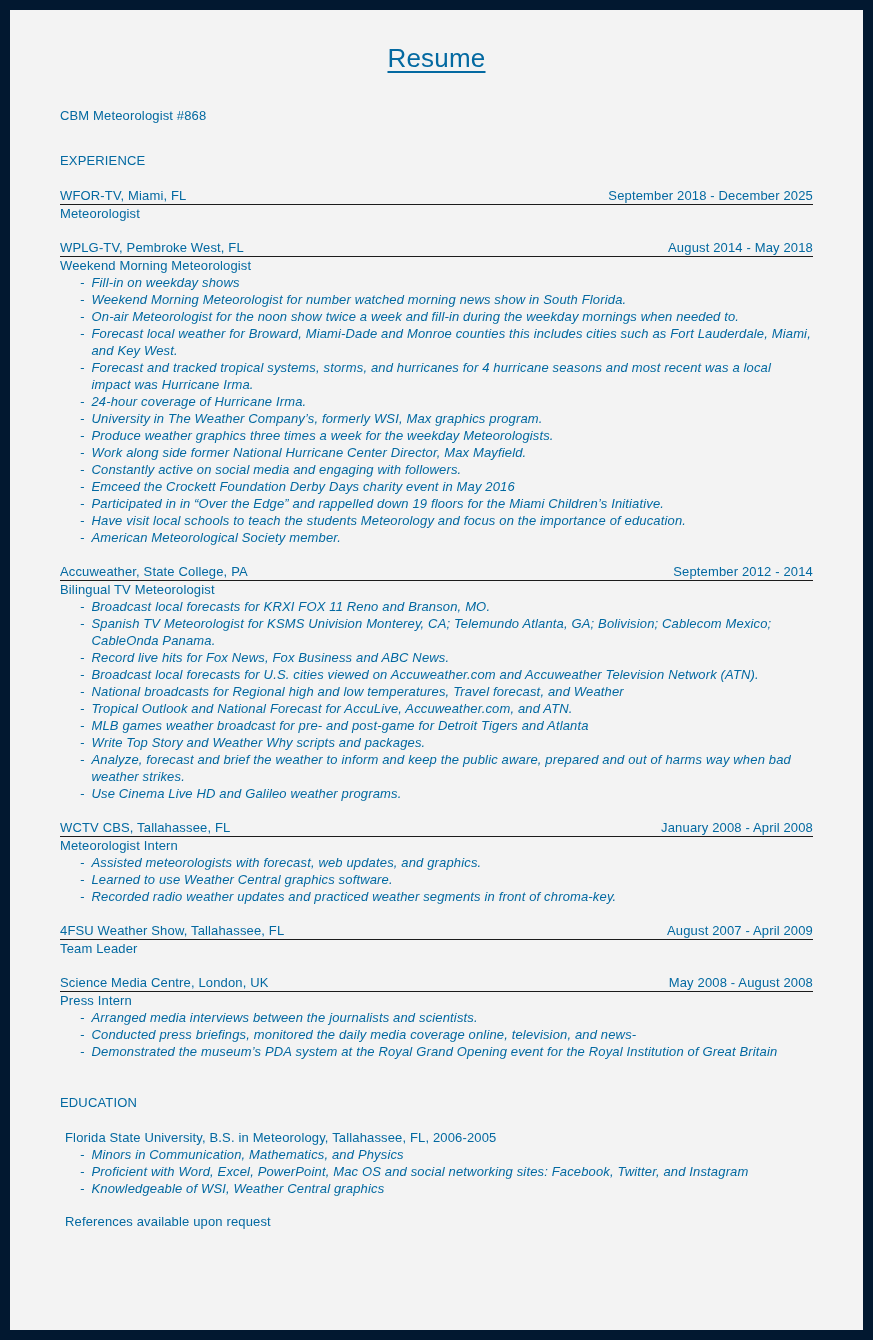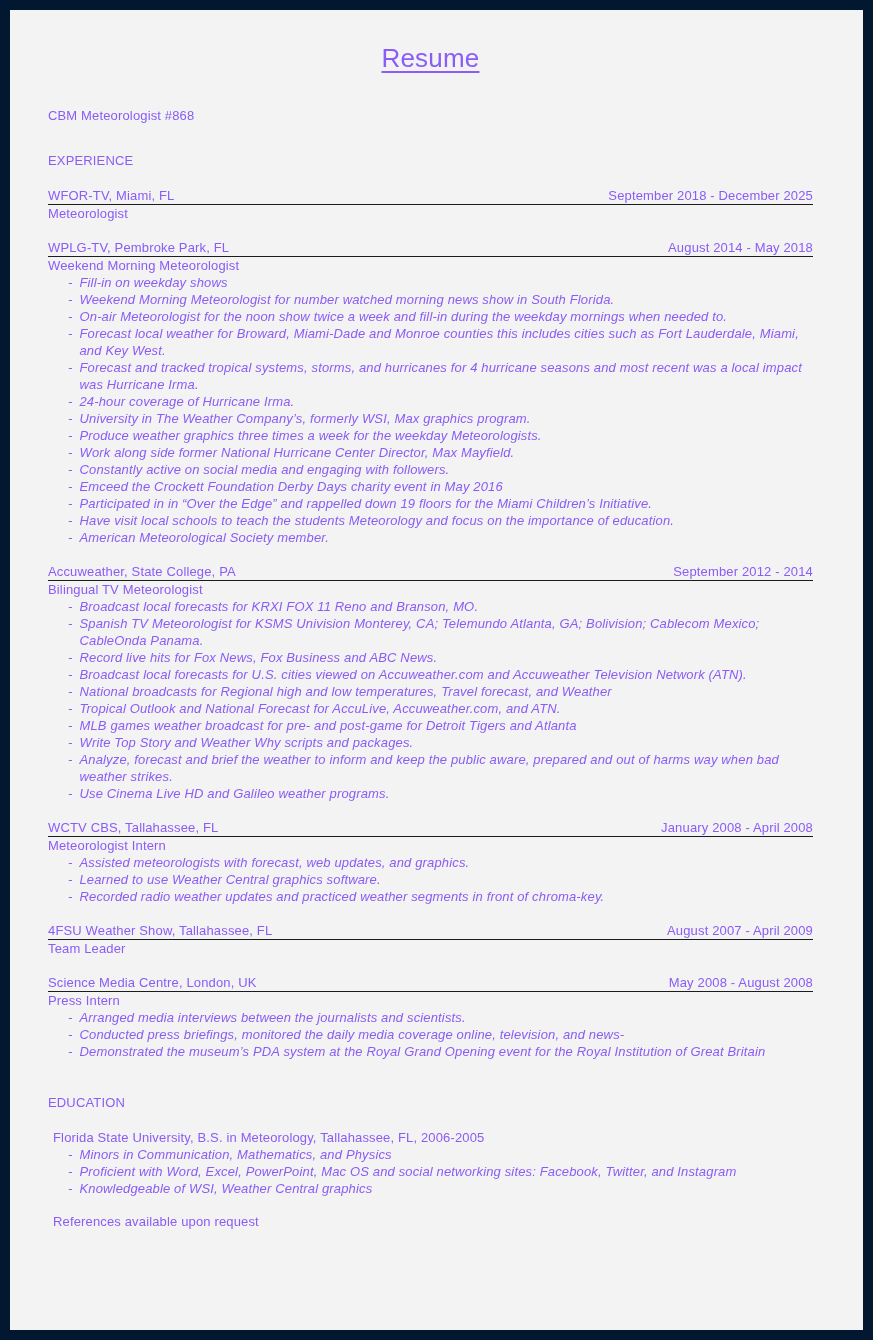--- a/index.html
+++ b/index.html
@@ -9,25 +9,25 @@
     font-family: "Liberation Sans", sans-serif;
     background: #021830;
   }
   .page {
     width: 873px; height: 1340px;
     border: 10px solid #021830;
     background: #f3f3f3;
     overflow: hidden;
   }
   .content {
-    padding: 23px 50px 0 38px;
+    padding: 23px 50px 0 50px;
     font-size: 13px;
     line-height: 17px;
     letter-spacing: 0.15px;
-    color: #8b5cf6;
+    color: #0369a1;
   }
   h1.doc-title {
     font-size: 26px;
     line-height: 30px;
     font-weight: normal;
     text-align: center;
     text-decoration: underline;
     text-underline-offset: 4px;
     margin: 10px 0 34px 0;
     letter-spacing: 0.2px;
@@ -74,21 +74,21 @@
     <div class="job-header">
       <span class="company">WFOR-TV, Miami, FL</span>
       <span class="dates">September 2018 - December 2025</span>
     </div>
     <p class="job-title">Meteorologist</p>
     <ul class="bullets"></ul>
   </section>
 
   <section class="job">
     <div class="job-header">
-      <span class="company">WPLG-TV, Pembroke Park, FL</span>
+      <span class="company">WPLG-TV, Pembroke West, FL</span>
       <span class="dates">August 2014 - May 2018</span>
     </div>
     <p class="job-title">Weekend Morning Meteorologist</p>
     <ul class="bullets">
             <li>
               <span class="bullet-text">Fill-in on weekday shows</span>
             </li>
             <li>
               <span class="bullet-text">Weekend Morning Meteorologist for number watched morning news show in South Florida.</span>
             </li>

